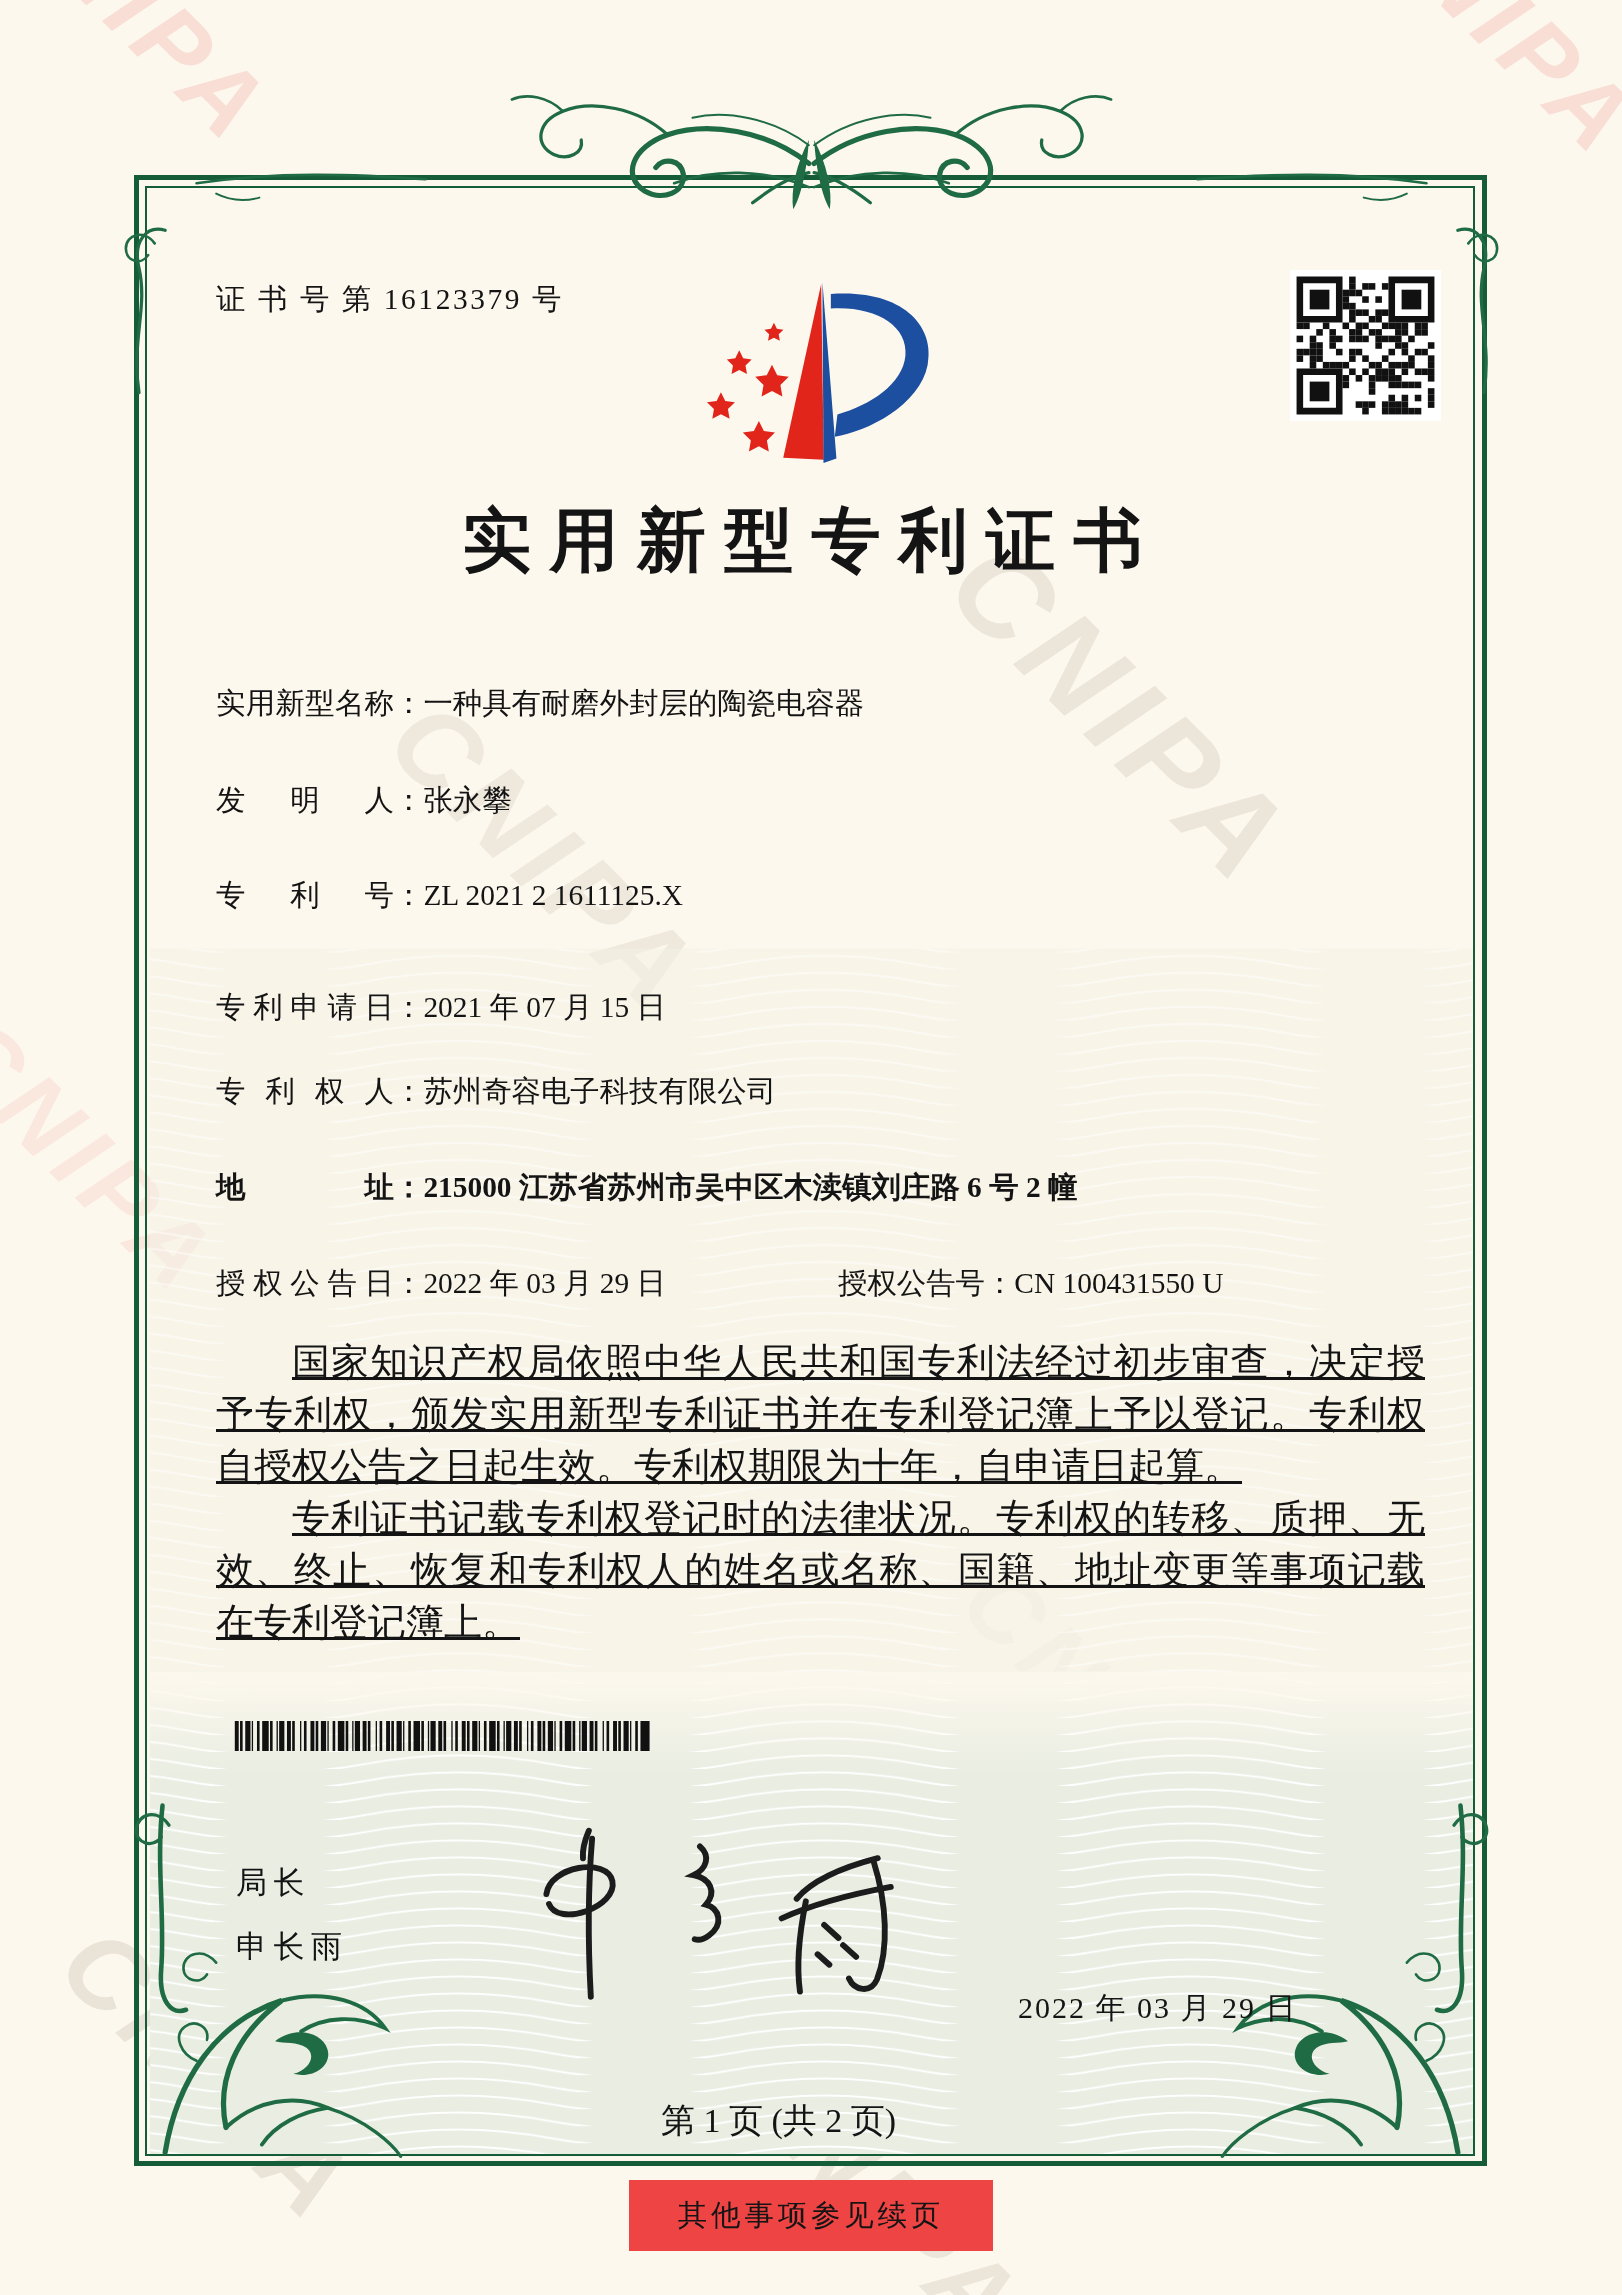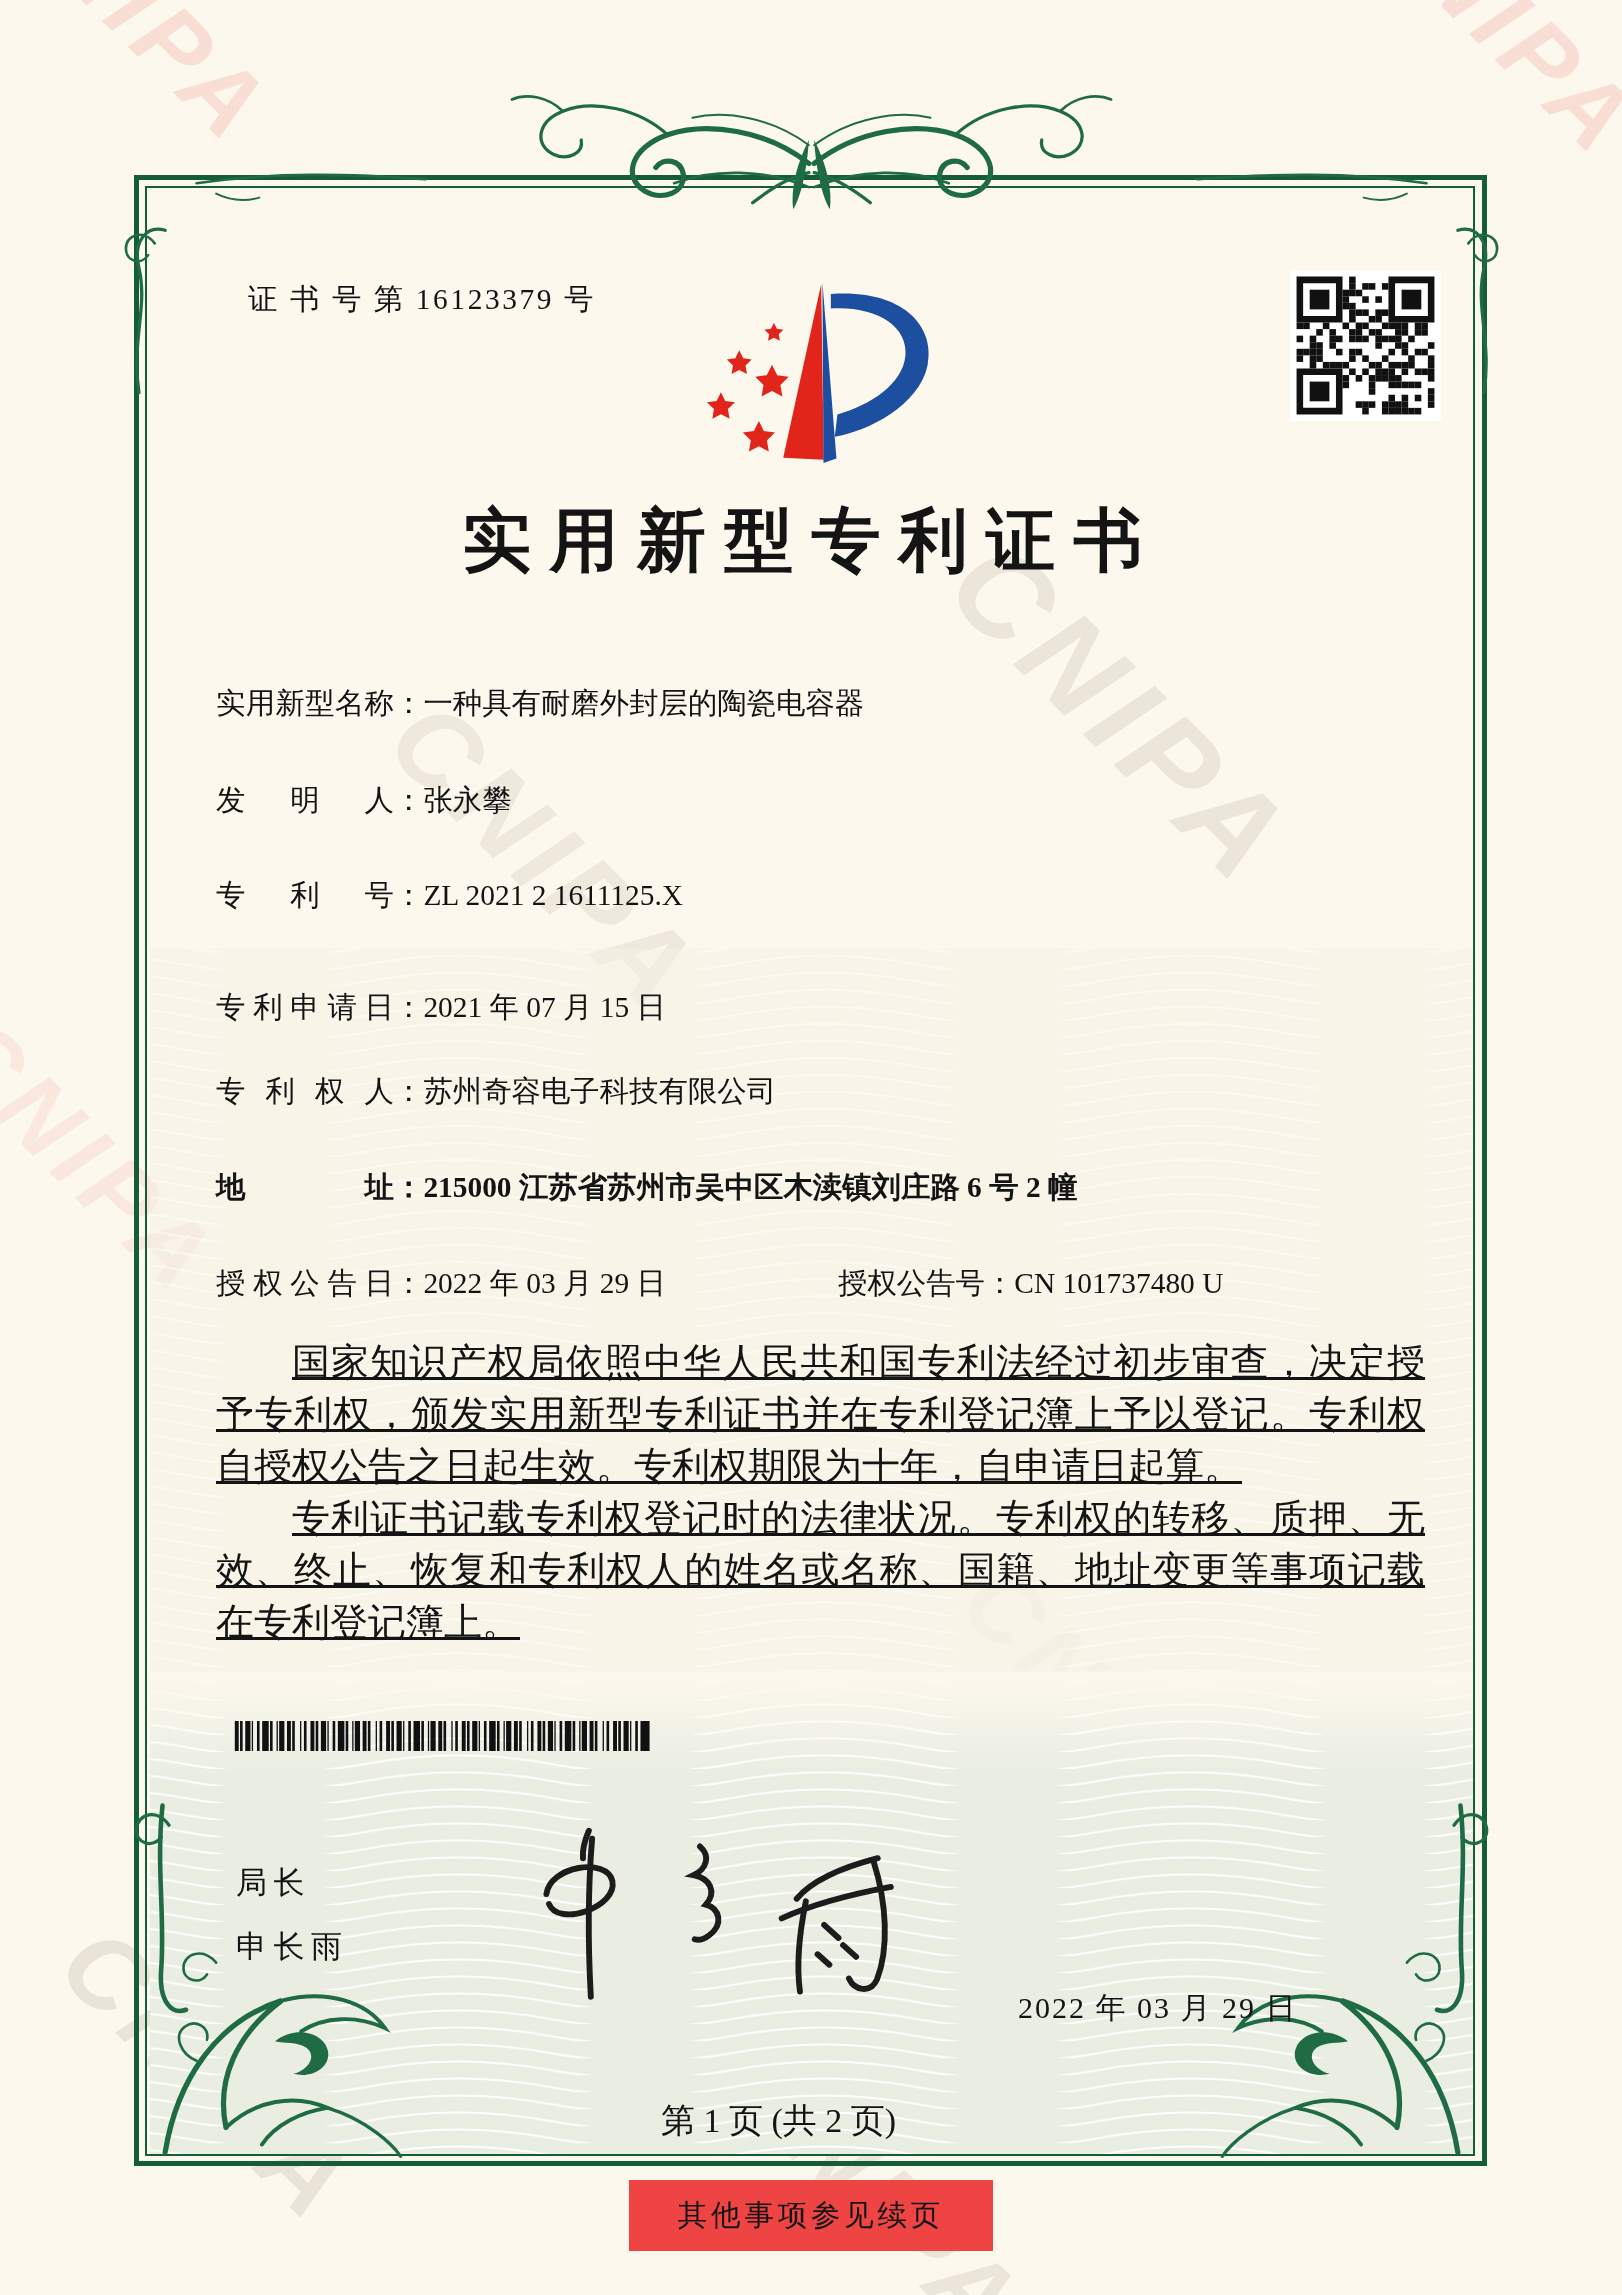--- a/index.html
+++ b/index.html
@@ -23,21 +23,21 @@
   .wm6{left:26px;top:2015px;font-size:105px;color:rgba(148,138,118,0.18);}
   .wm7{left:694px;top:2133px;font-size:105px;color:rgba(148,138,118,0.16);}
   .wm8{left:929px;top:1649px;font-size:98px;color:rgba(148,138,118,0.08);}
   
   .frame-outer{position:absolute;left:134px;top:175px;width:1343px;height:1981px;
     border:5.2px solid #155c38;}
   .frame-inner{position:absolute;left:145px;top:186px;width:1326px;height:1966px;
     border:2px solid #155c38;}
   .deco{position:absolute;left:0;top:0;pointer-events:none;}
   
-  .cert-no{position:absolute;left:216px;top:280px;font-size:29.4px;letter-spacing:2.6px;white-space:nowrap;margin-left:32px;}
+  .cert-no{position:absolute;left:216px;top:280px;font-size:29.4px;letter-spacing:2.6px;white-space:nowrap;}
   .logo{position:absolute;left:692px;top:243px;}
   .qr{position:absolute;left:1290px;top:270px;background:#ffffff;}
   .title{position:absolute;left:0;top:495px;width:1623px;text-align:center;
     font-size:69px;font-weight:bold;letter-spacing:18.3px;white-space:nowrap;}
   
   .row{position:absolute;left:216px;font-size:29.4px;white-space:nowrap;}
   .flabel{display:inline-block;width:178px;text-align:justify;text-align-last:justify;}
   .row-right{position:absolute;left:838px;font-size:29.4px;white-space:nowrap;}
   .r1{top:684px;} .r2{top:781px;} .r3{top:876px;} .r4{top:976px;margin-top:12px;}
   .r5{top:1072px;} .r6{top:1168px;font-weight:bold;} .r7{top:1264px;}
@@ -309,21 +309,21 @@
   <div class="row r5">
     <span class="flabel">专利权人</span><span>：</span><span>苏州奇容电子科技有限公司</span>
   </div>
   <div class="row r6">
     <span class="flabel">地址</span><span>：</span><span>215000  江苏省苏州市吴中区木渎镇刘庄路 6 号 2 幢</span>
   </div>
   <div class="row r7">
     <span class="flabel">授权公告日</span><span>：</span><span>2022 年 03 月 29 日</span>
   </div>
   <div class="row-right r7">
-    <span>授权公告号</span><span>：</span><span>CN 101737480 U</span>
+    <span>授权公告号</span><span>：</span><span>CN 100431550 U</span>
   </div>
 
   <div class="paras">
     <p>国家知识产权局依照中华人民共和国专利法经过初步审查，决定授予专利权，颁发实用新型专利证书并在专利登记簿上予以登记。专利权自授权公告之日起生效。专利权期限为十年，自申请日起算。</p>
     <p>专利证书记载专利权登记时的法律状况。专利权的转移、质押、无效、终止、恢复和专利权人的姓名或名称、国籍、地址变更等事项记载在专利登记簿上。</p>
   </div>
 
   <svg class="barcode" width="419" height="30" viewBox="0 0 640 46">
     <g id="barcode-bars" fill="#111111">
         <rect x="0" y="0" width="6" height="46"></rect>

